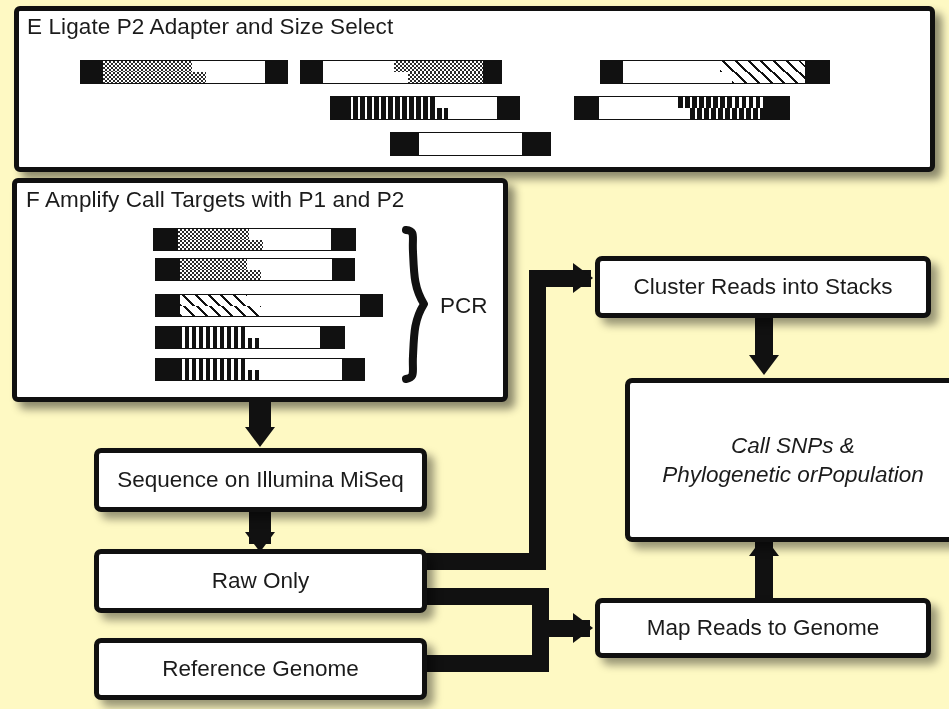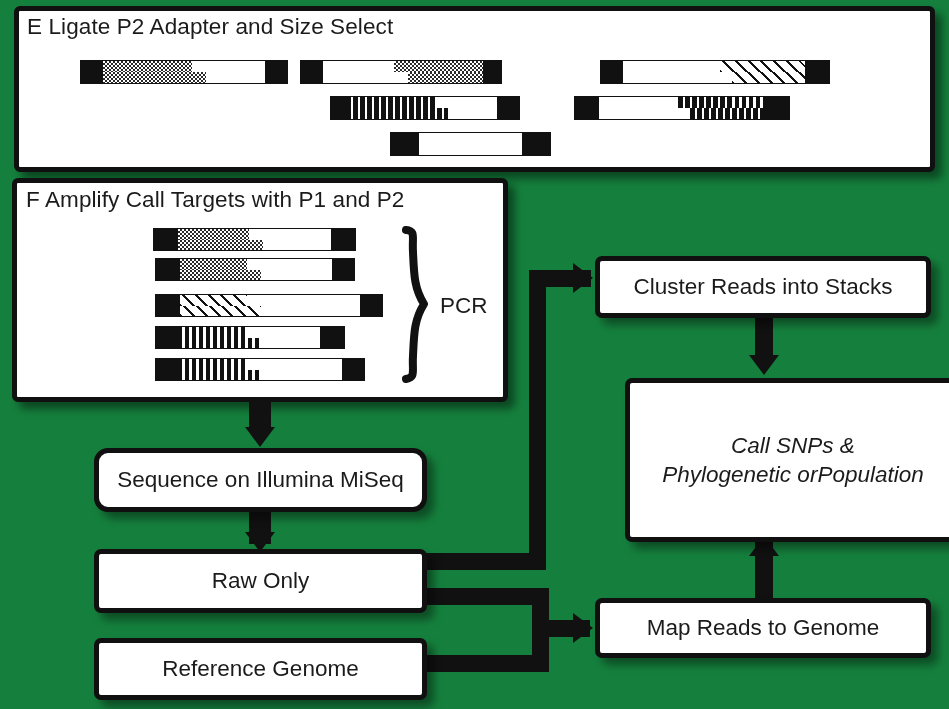--- a/index.html
+++ b/index.html
@@ -6,21 +6,21 @@
   body{
     font-family:"Liberation Sans","DejaVu Sans",sans-serif;
     color:#1a1a1a;
     -webkit-font-smoothing:antialiased;
   }
   #stage{
     position:relative;
     width:949px;
     height:709px;
     overflow:hidden;
-    background:#15803d;
+    background:#fef9c3;
   }
 
   
   .panel{
     position:absolute;
     background:#ffffff;
     border:5px solid #101010;
     border-radius:6px;
     box-shadow:7px 7px 9px rgba(0,0,0,0.45);
     box-sizing:border-box;
@@ -297,21 +297,21 @@
   <div class="abar" style="left:532px;top:620px;width:17px;height:52px;"></div>
   <div class="abar" style="left:532px;top:620px;width:58px;height:17px;"></div>
   <div class="ahead right" style="left:573px;top:613px;"></div>
 
   <div class="abar" style="left:755px;top:318px;width:18px;height:44px;"></div>
   <div class="ahead down" style="left:749px;top:355px;"></div>
 
   <div class="abar" style="left:755px;top:538px;width:18px;height:64px;"></div>
   <div class="ahead up" style="left:749px;top:536px;"></div>
 
-  <div class="fbox" style="left:94px;top:448px;width:333px;height:64px;border-radius:14px;">
+  <div class="fbox" style="left:94px;top:448px;width:333px;height:64px;">
     <div class="lines">
       <div>Sequence on Illumina MiSeq</div>
     </div>
   </div>
 
   <div class="fbox" style="left:94px;top:549px;width:333px;height:64px;">
     <div class="lines">
       <div>Raw Only</div>
     </div>
   </div>

